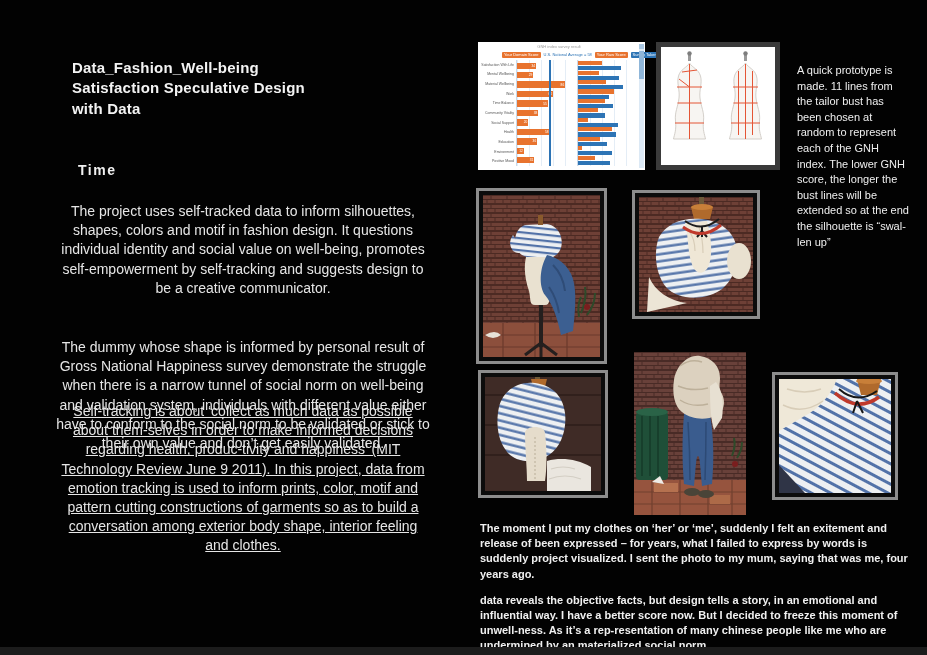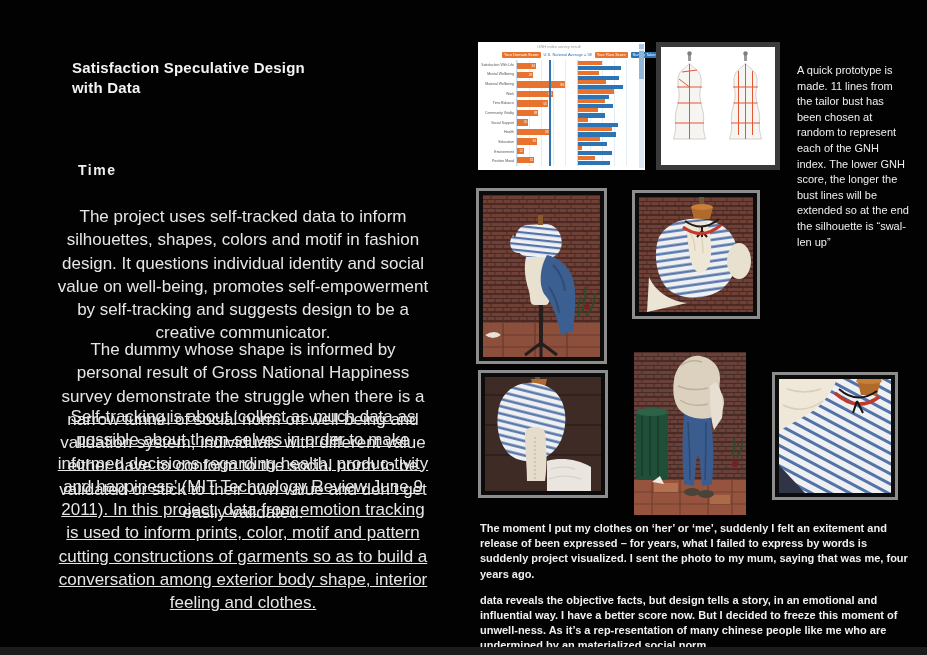--- a/index.html
+++ b/index.html
@@ -2,21 +2,21 @@
 <html><head>
 <meta charset="utf-8">
 <style>
   html,body{margin:0;padding:0;background:#000;}
   #page{position:relative;width:927px;height:655px;background:#020202;overflow:hidden;
         font-family:"Liberation Sans",sans-serif;color:#e9e9e9;}
   .abs{position:absolute;}
   
   #title{left:72px;top:58px;font-size:15px;font-weight:600;line-height:1.35;color:#f3f3f3;letter-spacing:.2px;}
   #brief-heading{left:78px;top:162px;font-size:14px;font-weight:600;letter-spacing:1.5px;color:#f0f0f0;}
-  .brief-p{left:56px;width:374px;font-size:17px;line-height:1.37;text-align:center;color:#e6e6e6;font-weight:400;}
+  .brief-p{left:56px;width:374px;font-size:14px;line-height:1.37;text-align:center;color:#e6e6e6;font-weight:400;}
   #bp0{top:188px;} #bp1{top:294px;margin-top:44px;} #bp2{top:388px;text-decoration:underline;} #bp3{top:519px;}
   #footer{left:8px;top:633px;font-size:11px;color:#f0f0f0;letter-spacing:.2px;}
   #bottom-strip{left:0;top:647px;width:927px;height:8px;background:#1c1c1c;}
   
   #side-note{left:797px;top:63px;width:112px;font-size:11px;line-height:1.42;color:#efefef;}
   
   #bottom-text{left:480px;top:521px;width:436px;font-size:11px;line-height:1.38;font-weight:600;color:#f0f0f0;}
   #bottom-text p{margin:0 0 11px 0;}
   
   #chart{left:478px;top:42px;width:167px;height:128px;background:#fff;box-sizing:border-box;padding:2px 7px 2px 2px;}
@@ -52,20 +52,21 @@
   #photoD{left:634px;top:352px;width:112px;height:163px;}
   #photoE{left:772px;top:372px;width:126px;height:128px;}
   .photo-frame svg, #photoD svg, #sketch svg{display:block;width:100%;height:100%;}
 </style>
 </head>
 <body>
 
 <div id="page">
 
   <div class="abs" id="title">
+    <div>Data_Fashion_Well-being</div>
     <div>Satisfaction Speculative Design</div>
     <div>with Data</div>
   </div>
 
   <div class="abs" id="brief-heading">Time</div>
   <p class="abs brief-p" id="bp0">The project uses self-tracked data to inform silhouettes, shapes, colors and motif in fashion design. It questions individual identity and social value on well-being, promotes self-empowerment by self-tracking and suggests design to be a creative communicator.</p>
   <p class="abs brief-p" id="bp1">The dummy whose shape is informed by personal result of Gross National Happiness survey demonstrate the struggle when there is a narrow tunnel of social norm on well-being and validation system, individuals with different value either have to conform to the social norm to be validated or stick to their own value and don’t get easily validated.</p>
   <p class="abs brief-p" id="bp2">Self-tracking is about ‘collect as much data as possible about them-selves in order to make informed decisions regarding health, produc-tivity and happiness’ (MIT Technology Review June 9 2011). In this project, data from emotion tracking is used to inform prints, color, motif and pattern cutting constructions of garments so as to build a conversation among exterior body shape, interior feeling and clothes.</p>
 
   <div class="abs" id="chart">

